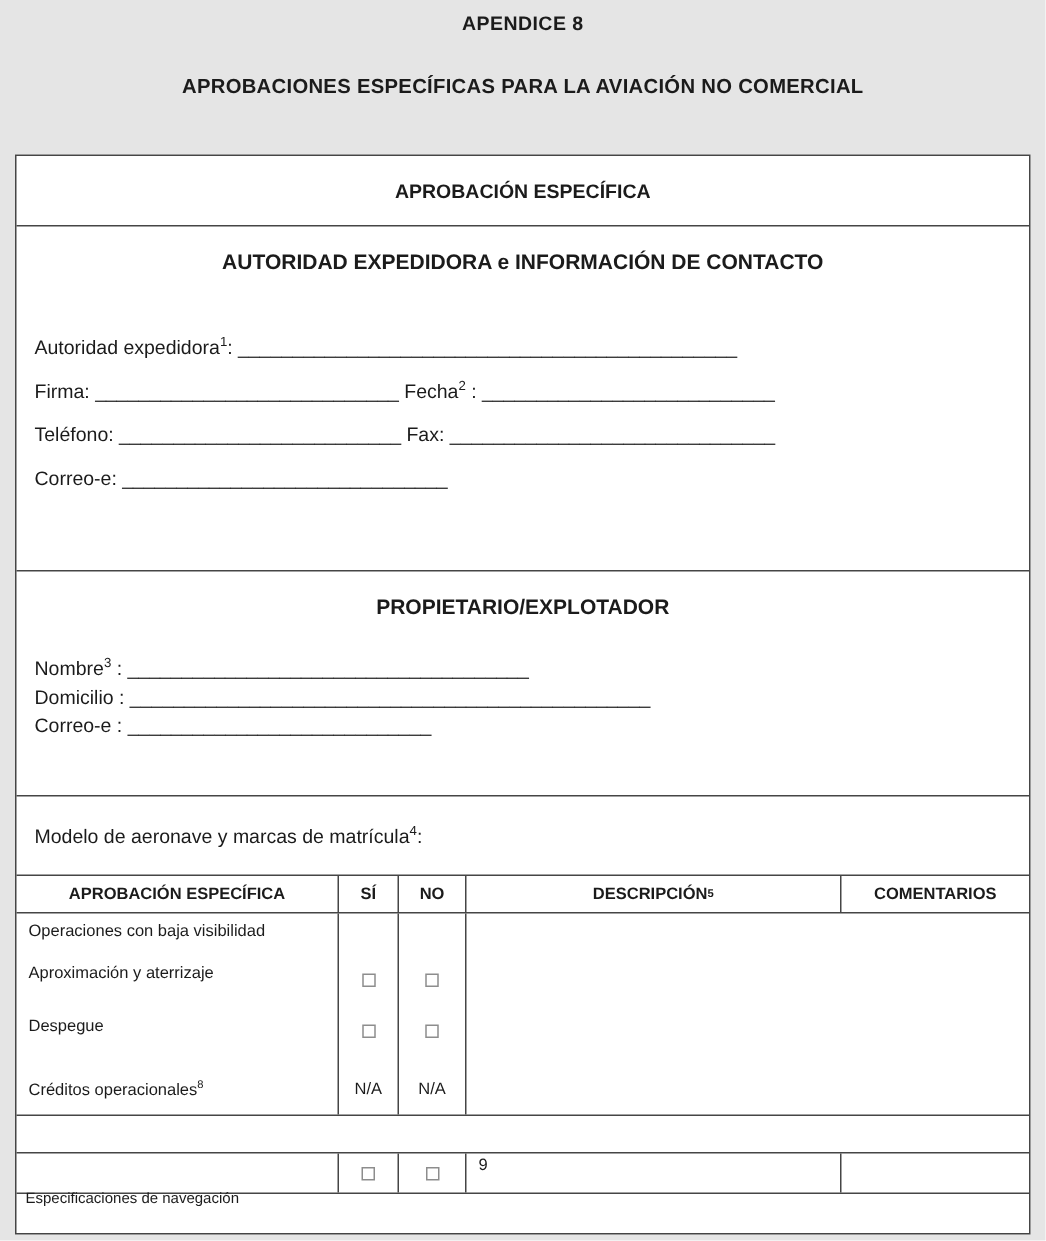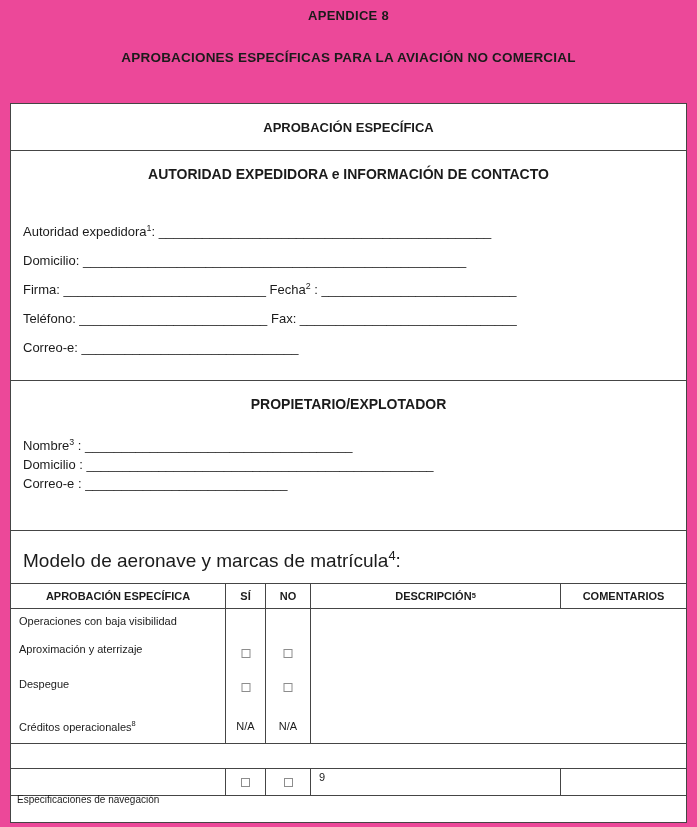--- a/index.html
+++ b/index.html
@@ -1,20 +1,20 @@
 <!DOCTYPE html>
 <html><head>
 <meta charset="utf-8">
 <style>
   * { margin:0; padding:0; box-sizing:border-box; }
   body {
     width:697px; height:827px; background:#ffffff;
     font-family:"Liberation Sans", sans-serif; color:#1b1b1b;
   }
-  .page { position:relative; width:697px; height:827px; background:#ec4899; overflow:hidden; }
+  .page { position:relative; width:697px; height:827px; background:#e5e5e5; overflow:hidden; }
 
   .doc-title { position:absolute; top:8px; left:0; width:100%; text-align:center;
     font-size:13px; font-weight:bold; letter-spacing:.3px; }
   .doc-subtitle { position:absolute; top:50px; left:0; width:100%; text-align:center;
     font-size:13.5px; font-weight:bold; letter-spacing:.2px; }
 
   .main-box { position:absolute; left:10px; top:103px; width:677px; height:720px;
     border:1px solid #454545; background:#fff; }
 
   .sec-header { height:47px; border-bottom:1px solid #454545; display:flex;
@@ -23,21 +23,21 @@
   .sec-title { text-align:center; font-weight:bold; font-size:14px; padding-top:15px; }
 
   .sec-authority { height:230px; border-bottom:1px solid #454545; }
   .sec-authority .fields { padding:42px 0 0 12px; font-size:13px; }
   .sec-authority .fline { height:29px; white-space:pre; }
 
   .sec-owner { height:150px; border-bottom:1px solid #454545; }
   .sec-owner .fields { padding:26px 0 0 12px; font-size:13px; }
   .sec-owner .fline { height:19px; white-space:pre; }
 
-  .sec-aircraft { height:53px; border-bottom:1px solid #454545; font-size:19px;
+  .sec-aircraft { height:53px; border-bottom:1px solid #454545; font-size:13px;
     padding:19px 0 0 12px; white-space:pre; }
 
   sup { font-size:.68em; vertical-align:super; line-height:0; }
 
   .trow { display:flex; border-bottom:1px solid #454545; width:100%; }
   .trow.last { border-bottom:none; }
   .tc { position:relative; border-left:1px solid #454545; }
   .tc:first-child { border-left:none; }
   .c1 { flex:0 0 214px; }
   .c2 { flex:0 0 40px; }
@@ -83,21 +83,20 @@
   <div class="doc-subtitle">APROBACIONES ESPECÍFICAS PARA LA AVIACIÓN NO COMERCIAL</div>
 
   <div class="main-box">
 
     <div class="sec-header">APROBACIÓN ESPECÍFICA</div>
 
     <div class="sec-authority">
       <div class="sec-title">AUTORIDAD EXPEDIDORA e INFORMACIÓN DE CONTACTO</div>
       <div class="fields">
         <div class="fline"><span>Autoridad expedidora</span><sup>1</sup><span>: ______________________________________________</span></div>
-        <div class="fline"><span>Domicilio: _____________________________________________________</span></div>
         <div class="fline"><span>Firma: ____________________________ Fecha</span><sup>2</sup><span> : ___________________________</span></div>
         <div class="fline"><span>Teléfono: __________________________ Fax: ______________________________</span></div>
         <div class="fline"><span>Correo-e: ______________________________</span></div>
       </div>
     </div>
 
     <div class="sec-owner">
       <div class="sec-title">PROPIETARIO/EXPLOTADOR</div>
       <div class="fields">
         <div class="fline"><span>Nombre</span><sup>3</sup><span> : _____________________________________</span></div>

